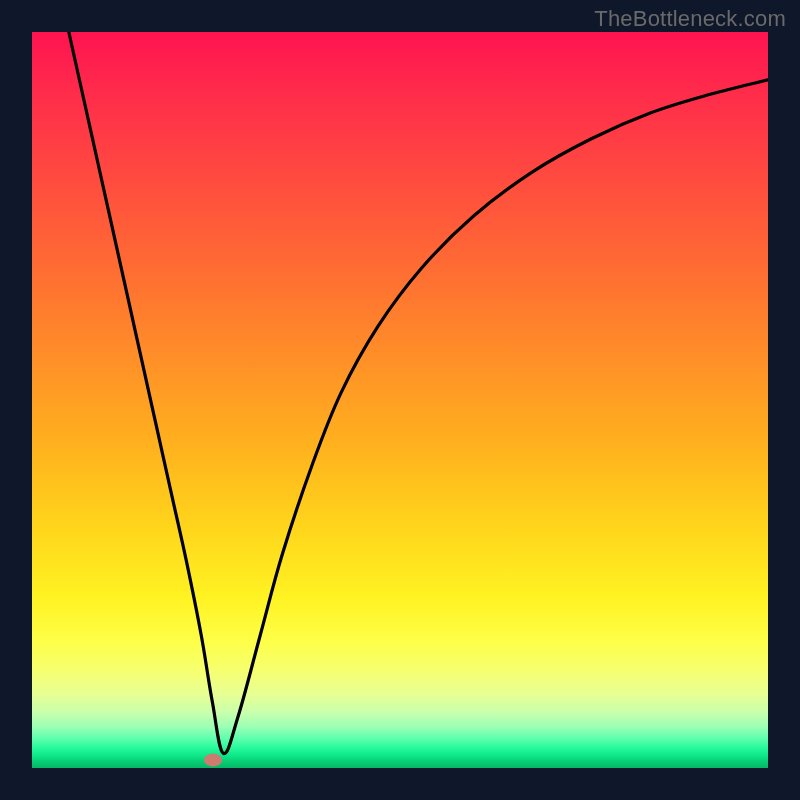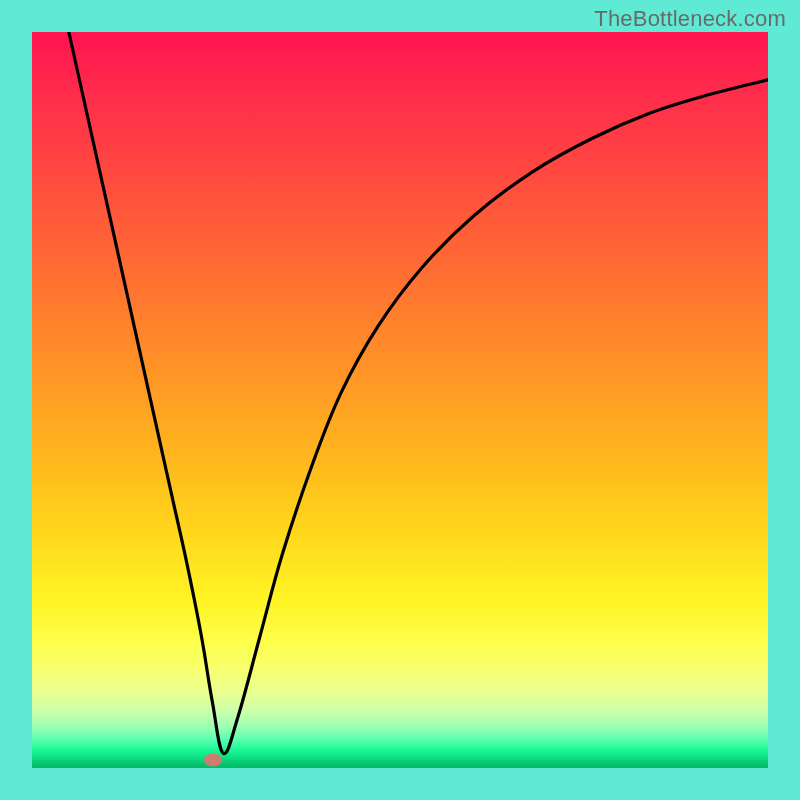--- a/index.html
+++ b/index.html
@@ -8,21 +8,21 @@
     width: 800px;
     height: 800px;
     overflow: hidden;
     font-family: Arial, Helvetica, sans-serif;
     background: #ffffff;
   }
   .chart-outer {
     position: relative;
     width: 800px;
     height: 800px;
-    background: #5eead4;
+    background: #0f172a;
     box-sizing: border-box;
   }
   .plot-area {
     position: absolute;
     left: 32px;
     top: 32px;
     width: 736px;
     height: 736px;
     overflow: hidden;
   }

